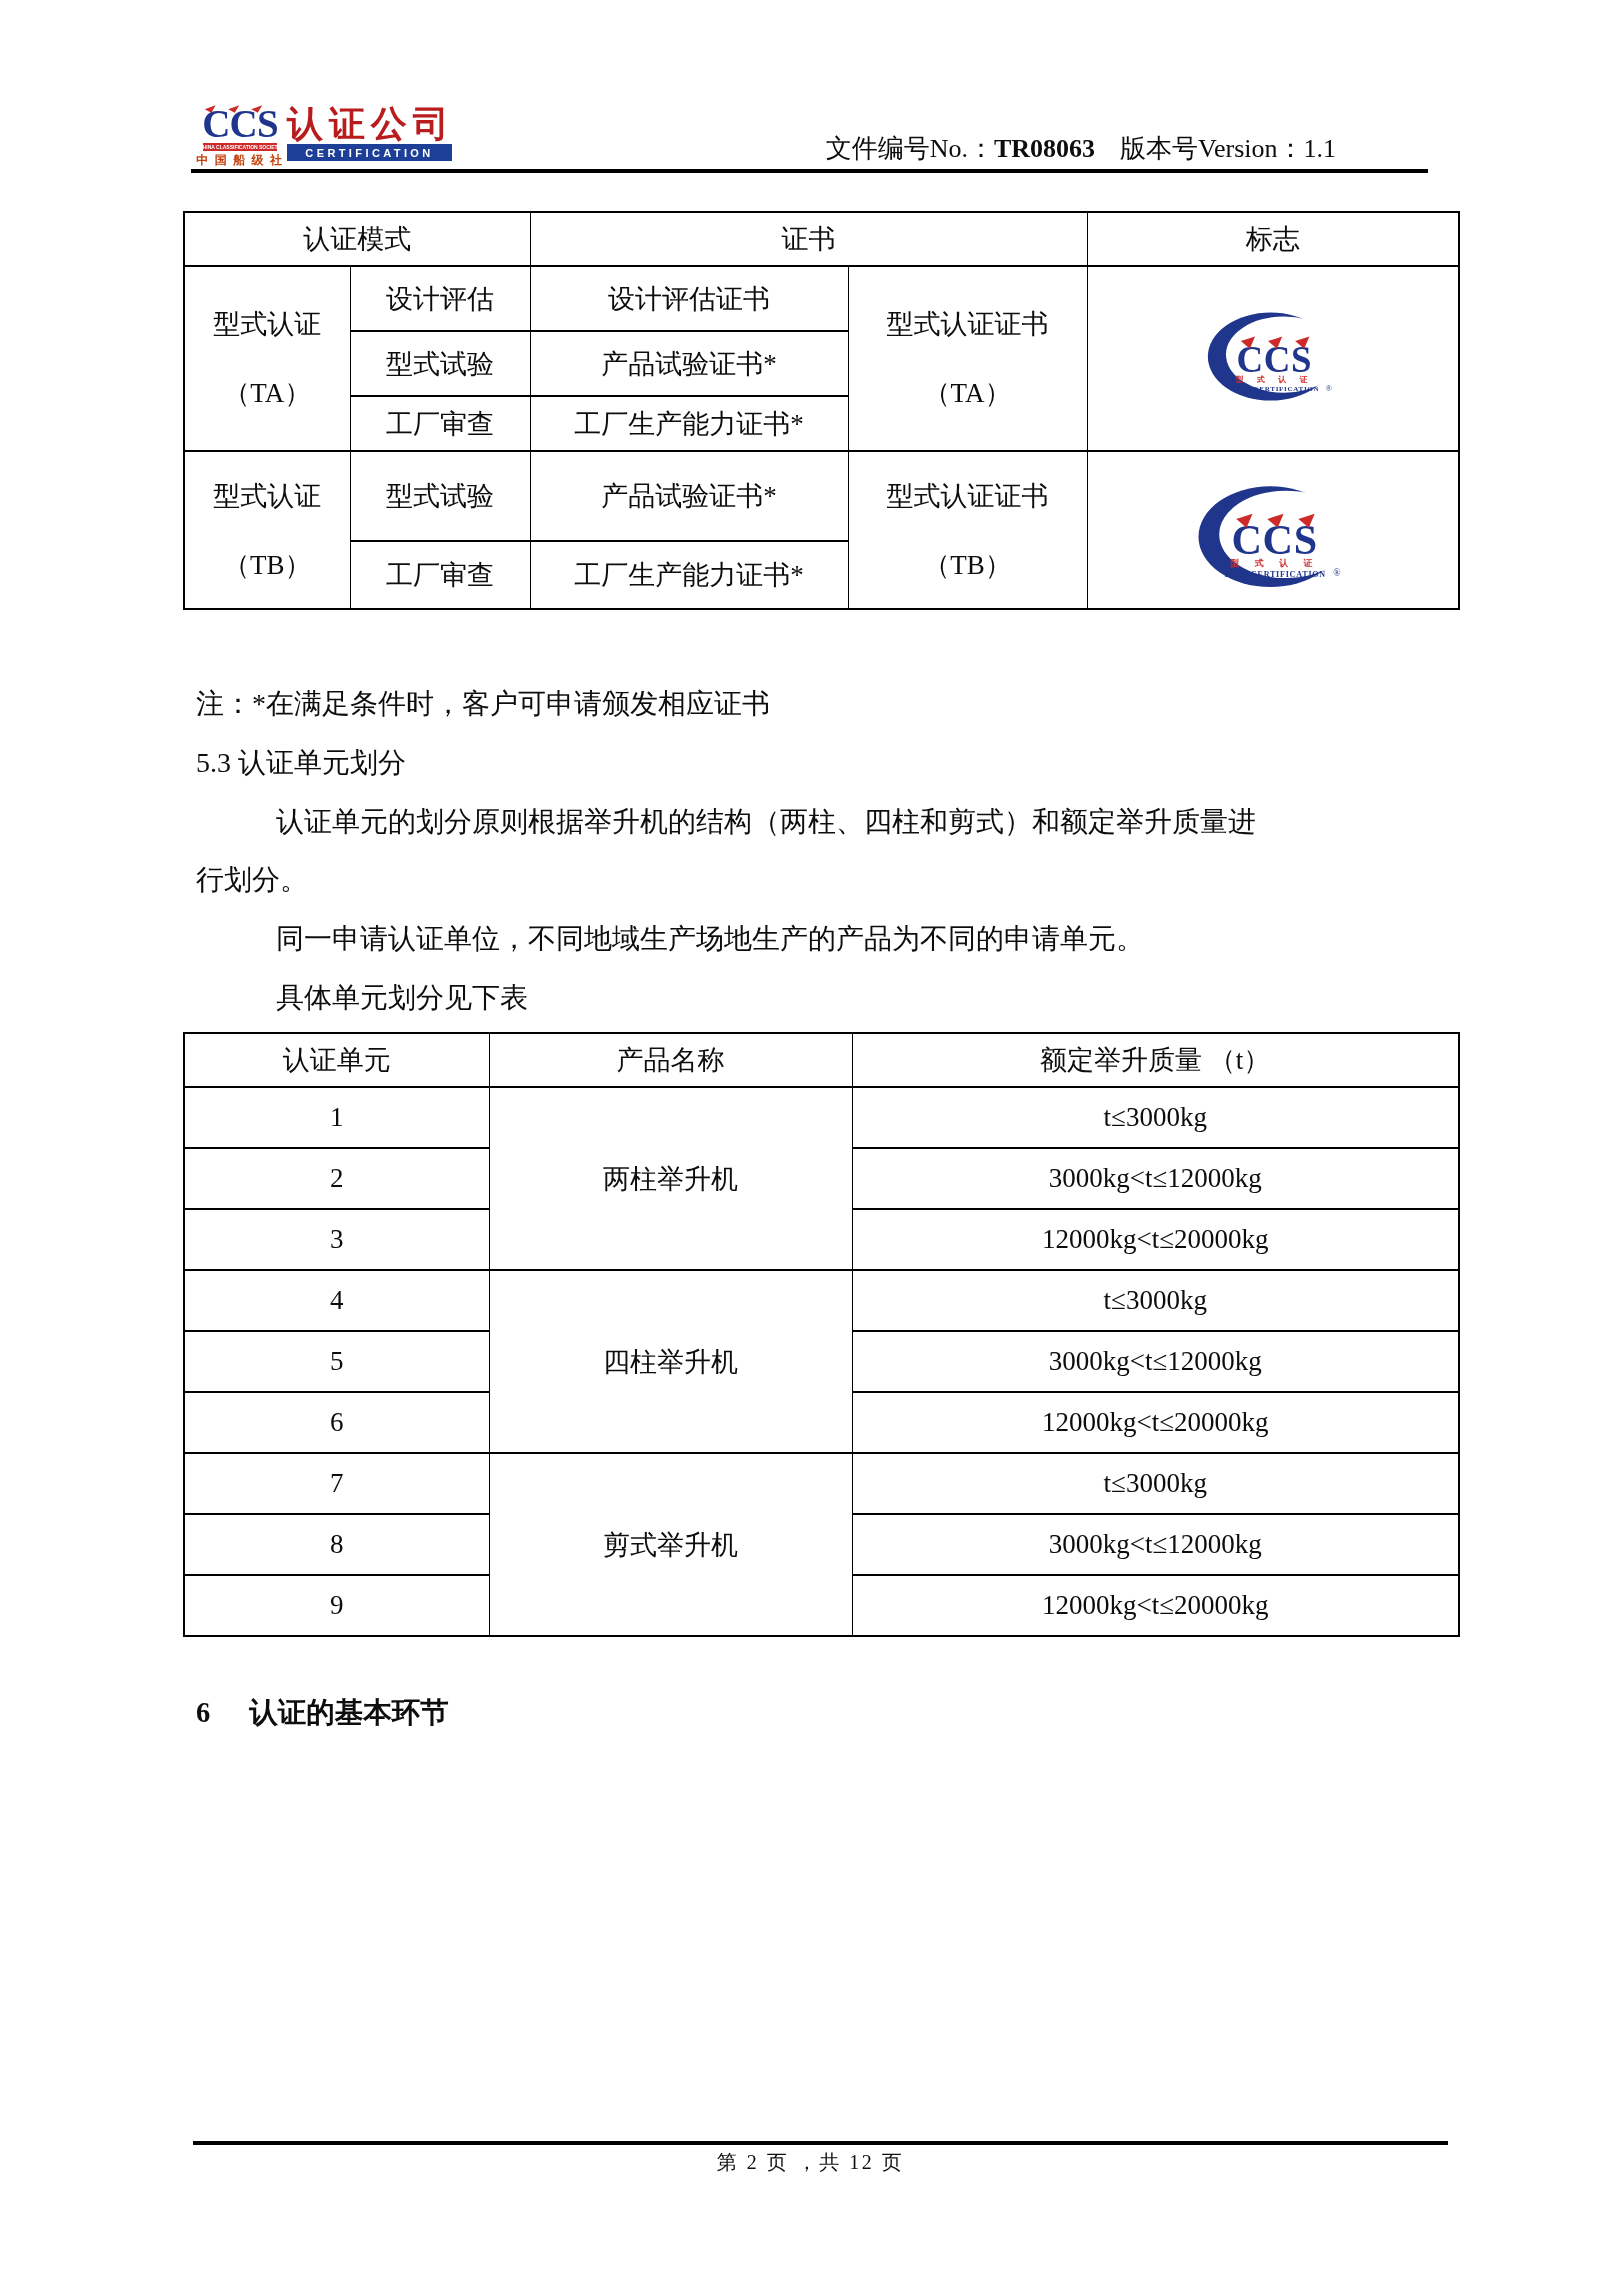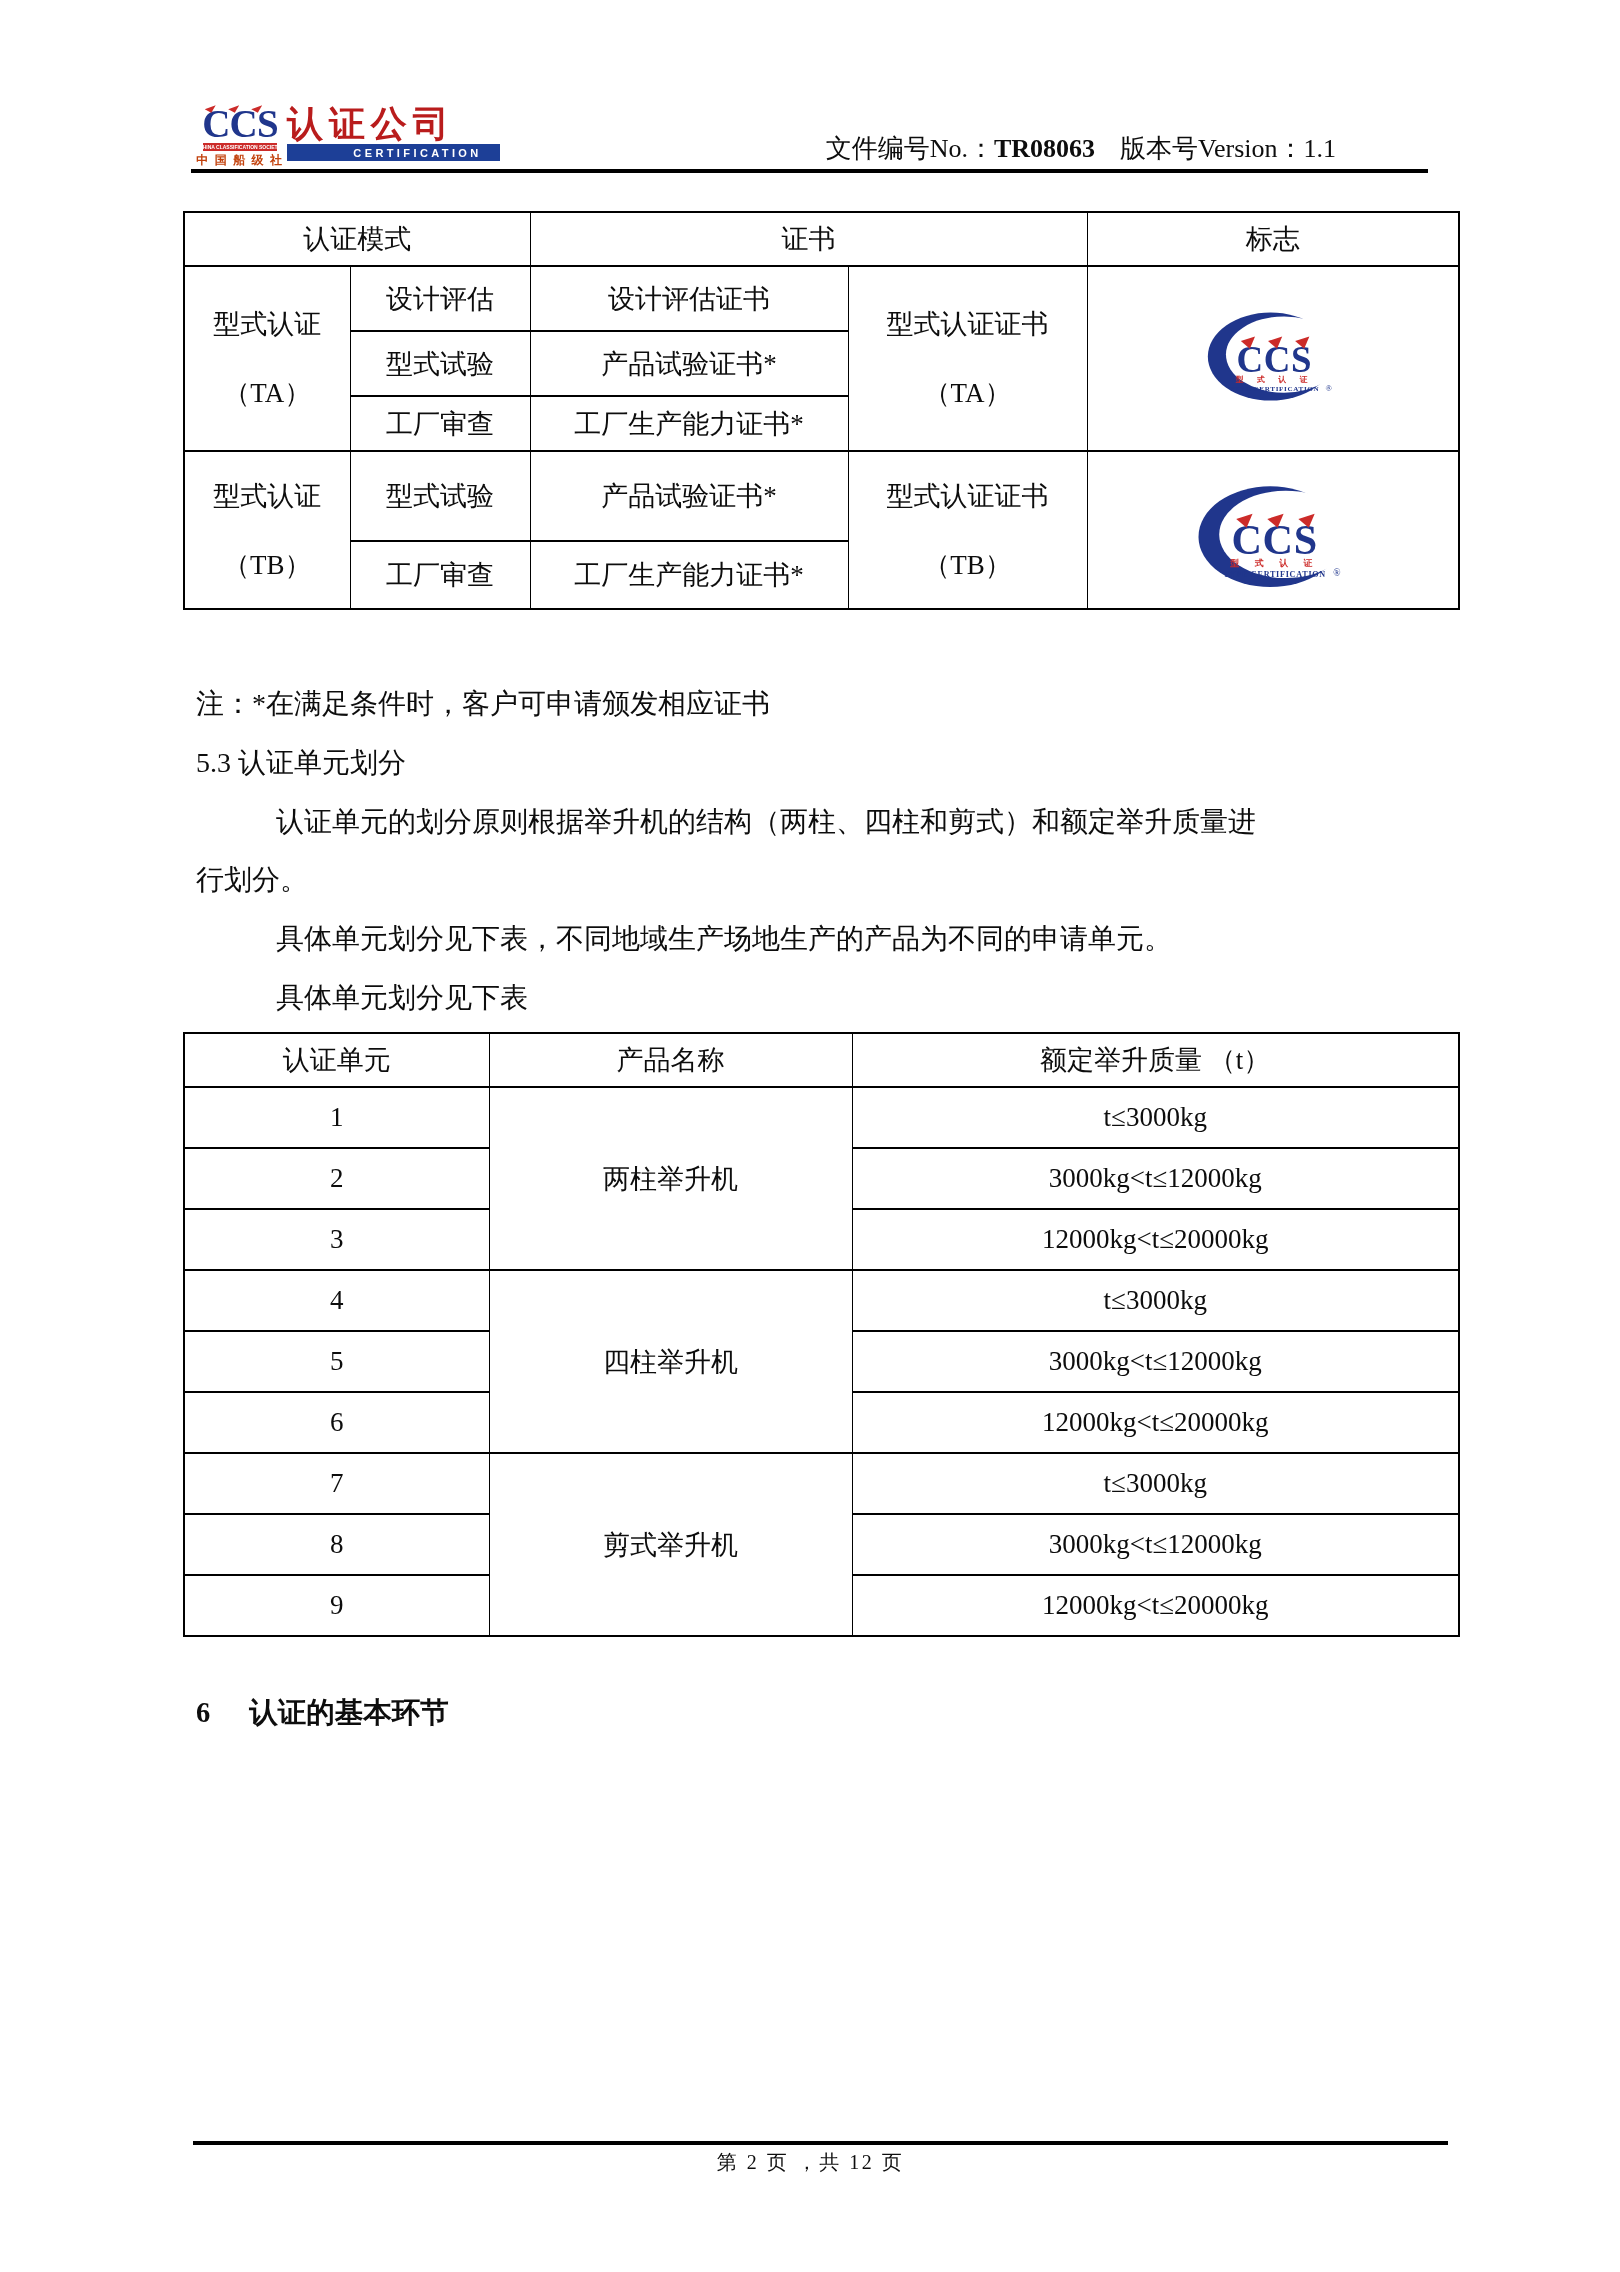--- a/index.html
+++ b/index.html
@@ -23,21 +23,21 @@
   .ccs-word i:nth-of-type(3){left:49px;}
   .redbar{margin-top:1.7px;width:74px;height:8.4px;background:#cc2b29;color:#ffffff;
     font-family:"Liberation Sans","DejaVu Sans",sans-serif;font-size:5px;font-weight:700;
     display:flex;align-items:center;justify-content:center;white-space:nowrap;overflow:hidden;}
   .society-cn{margin-top:0.8px;font-size:12px;font-weight:700;color:#c2410c;
     letter-spacing:1.7px;white-space:nowrap;}
   .hdr-right{margin-left:10px;display:flex;flex-direction:column;}
   .company-cn{font-size:36px;line-height:37px;font-weight:700;color:#b91c1c;letter-spacing:5.9px;white-space:nowrap;}
   .bluebar{margin-top:0.8px;width:165px;height:17.6px;background:#1d3f97;color:#ffffff;
     font-family:"Liberation Sans","DejaVu Sans",sans-serif;font-size:11px;font-weight:700;
-    letter-spacing:3.4px;display:flex;align-items:center;justify-content:center;white-space:nowrap;padding-left:48px;}
+    letter-spacing:3.4px;display:flex;align-items:center;justify-content:center;white-space:nowrap;}
   
   .doc-line{position:absolute;top:131px;right:285px;font-size:26px;white-space:nowrap;}
   .doc-line b{font-weight:700;}
   .doc-line .ver{margin-left:25px;}
   .hdr-rule{position:absolute;left:191px;top:169px;width:1237px;height:4.2px;background:#000;}
   
   table.doc-table{position:absolute;border-collapse:collapse;table-layout:fixed;
     border:2.5px solid #000;}
   table.doc-table td{border:1.7px solid #000;border-top-width:2.5px;border-bottom-width:2.5px;
     text-align:center;vertical-align:middle;font-size:27px;padding:8px;}
@@ -167,21 +167,21 @@
         <td>工厂审查</td>
         <td>工厂生产能力证书*</td>
       </tr>
     </tbody>
   </table>
 
   <div class="bodyline" style="top:689px">注：*在满足条件时，客户可申请颁发相应证书</div>
   <div class="bodyline" style="top:748px">5.3 认证单元划分</div>
   <div class="bodyline indent" style="top:807px">认证单元的划分原则根据举升机的结构（两柱、四柱和剪式）和额定举升质量进</div>
   <div class="bodyline" style="top:865px">行划分。</div>
-  <div class="bodyline indent" style="top:924px">具体单元划分见下表，不同地域生产场地生产的产品为不同的申请单元。</div>
+  <div class="bodyline indent" style="top:924px">同一申请认证单位，不同地域生产场地生产的产品为不同的申请单元。</div>
   <div class="bodyline indent" style="top:983px">具体单元划分见下表</div>
 
   <table class="doc-table utab">
     <colgroup>
         <col style="width:305px">
         <col style="width:363px">
         <col style="width:607px">
       </colgroup>
     <tbody>
       <tr style="height:50px">

